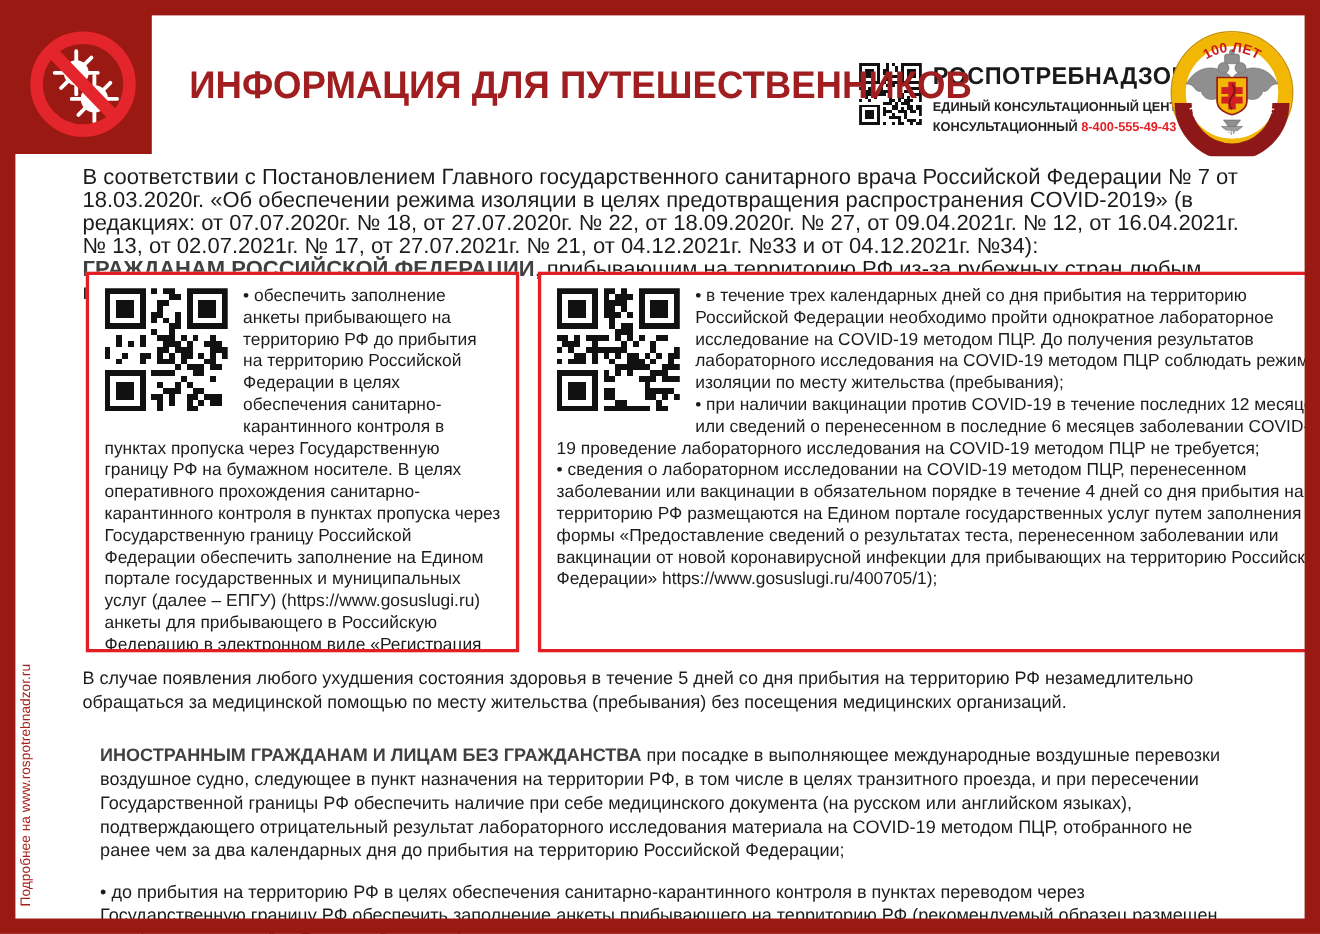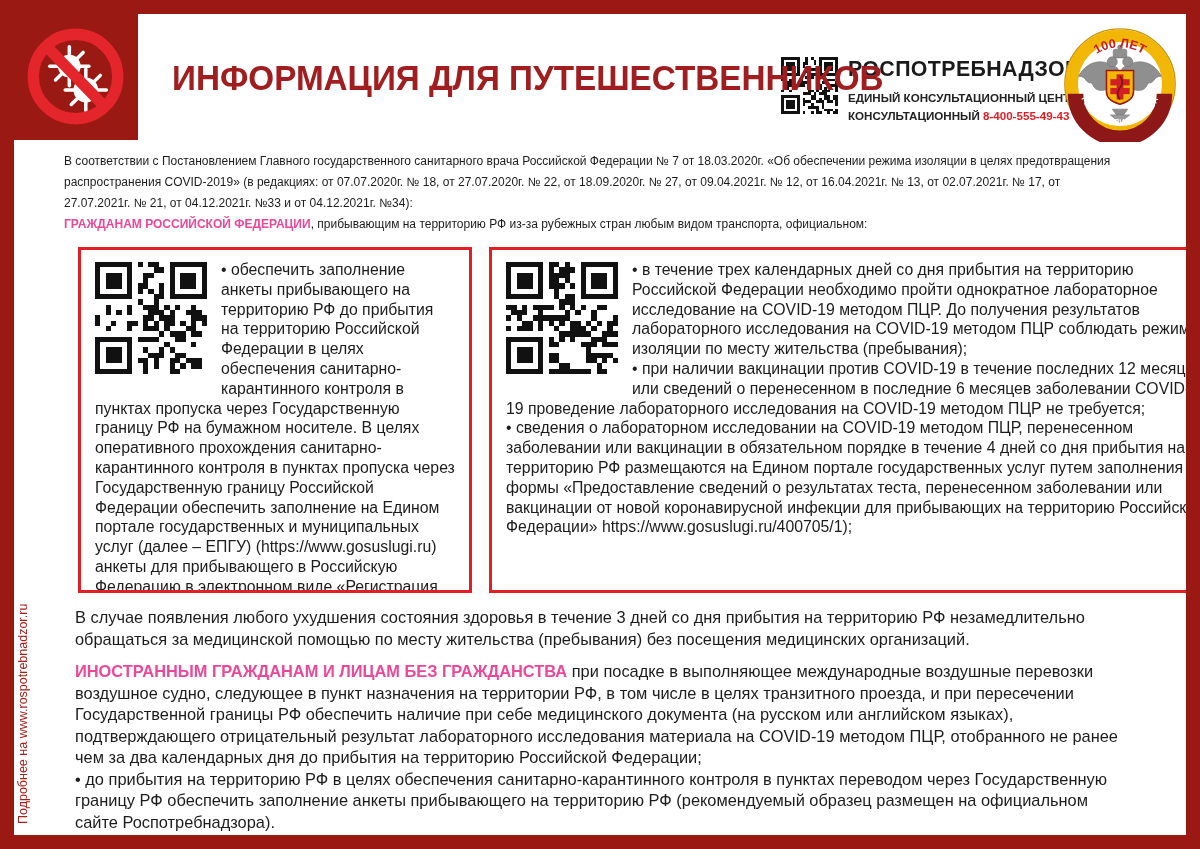--- a/index.html
+++ b/index.html
@@ -28,34 +28,34 @@
     letter-spacing:0;white-space:nowrap;transform:scaleX(.95);transform-origin:left center;z-index:2;
   }
   .qr{background:#fff;}
   .qr-header{position:absolute;left:781px;top:57px;width:57px;height:57px;}
   .org-block{position:absolute;left:848px;top:56px;width:215px;}
   .org-name{font-size:22px;font-weight:bold;color:#1a1a1a;letter-spacing:.4px;white-space:nowrap;transform:scaleX(.97);transform-origin:left center;}
   .org-sub{margin-top:7px;font-size:11.6px;font-weight:bold;color:#222;line-height:1.55;white-space:nowrap;}
   .org-sub .phone{color:var(--accent-red);}
   .emblem{position:absolute;left:1062px;top:26px;width:116px;height:116px;z-index:6;}
   
-  .intro{position:absolute;left:64px;top:151px;width:1058px;font-size:12px;line-height:21px;}
-  .red-bold{color:#ec4899;font-weight:bold;}
+  .intro{position:absolute;left:75px;top:151px;width:1058px;font-size:20px;line-height:21px;}
+  .red-bold{color:#404040;font-weight:bold;}
   
   .box{
     position:absolute;top:247px;height:346px;border:3px solid var(--accent-red);
     background:#fff;padding:10px 14px;font-size:15.8px;line-height:19.8px;overflow:hidden;
   }
   .box-left{left:78px;width:394px;}
   .box-right{left:489px;width:735px;}
   .qr-box{float:left;width:112px;height:112px;margin:2px 14px 6px 0;}
   .box p{margin:0;}
   .after-boxes{position:absolute;left:75px;top:607px;width:1058px;font-size:16.4px;line-height:21.5px;}
   .foreign{position:absolute;left:75px;top:661px;width:1060px;font-size:16.4px;line-height:21.5px;}
-  .foreign p{margin:0;}
+  .foreign p{margin:16px;}
   .side-note{
     position:absolute;left:16px;top:824px;transform:rotate(-90deg);transform-origin:0 0;
     white-space:nowrap;font-size:12.5px;color:#A8201C;z-index:6;
   }
 </style>
 </head>
 <body>
 
 <div class="poster">
   <div class="frame"></div>
@@ -537,21 +537,21 @@
           <rect x="0" y="14" width="7" height="7" fill="#111"></rect>
           <rect x="1" y="15" width="5" height="5" fill="#fff"></rect>
           <rect x="2" y="16" width="3" height="3" fill="#111"></rect>
         </svg></div>
     <p>• в течение трех календарных дней со дня прибытия на территорию Российской Федерации необходимо пройти однократное лабораторное исследование на COVID-19 методом ПЦР. До получения результатов лабораторного исследования на COVID-19 методом ПЦР соблюдать режим изоляции по месту жительства (пребывания);</p>
     <p>• при наличии вакцинации против COVID-19 в течение последних 12 месяцев или сведений о перенесенном в последние 6 месяцев заболевании COVID-19 проведение лабораторного исследования на COVID-19 методом ПЦР не требуется;</p>
     <p>• сведения о лабораторном исследовании на COVID-19 методом ПЦР, перенесенном заболевании или вакцинации в обязательном порядке в течение 4 дней со дня прибытия на территорию РФ размещаются на Едином портале государственных услуг путем заполнения формы «Предоставление сведений о результатах теста, перенесенном заболевании или вакцинации от новой коронавирусной инфекции для прибывающих на территорию Российской Федерации» https://www.gosuslugi.ru/400705/1);</p>
 
   </div>
 
-  <p class="after-boxes">В случае появления любого ухудшения состояния здоровья в течение 3 дней со дня прибытия на территорию РФ незамедлительно обращаться за медицинской помощью по месту жительства (пребывания) без посещения медицинских организаций.</p>
+  <p class="after-boxes">В случае появления любого ухудшения состояния здоровья в течение 5 дней со дня прибытия на территорию РФ незамедлительно обращаться за медицинской помощью по месту жительства (пребывания) без посещения медицинских организаций.</p>
 
   <div class="foreign">
     <p><span class="red-bold">ИНОСТРАННЫМ ГРАЖДАНАМ И ЛИЦАМ БЕЗ ГРАЖДАНСТВА</span><span> при посадке в выполняющее международные воздушные перевозки воздушное судно, следующее в пункт назначения на территории РФ, в том числе в целях транзитного проезда, и при пересечении Государственной границы РФ обеспечить наличие при себе медицинского документа (на русском или английском языках), подтверждающего отрицательный результат лабораторного исследования материала на COVID-19 методом ПЦР, отобранного не ранее чем за два календарных дня до прибытия на территорию Российской Федерации;</span></p>
     <p>• до прибытия на территорию РФ в целях обеспечения санитарно-карантинного контроля в пунктах переводом через Государственную границу РФ обеспечить заполнение анкеты прибывающего на территорию РФ (рекомендуемый образец размещен на официальном сайте Роспотребнадзора).</p>
     <p>• в случае невозможности представить медицинский документ на русском или английском языках допускается его представление на официальном языке государства регистрации организации, выдавшей такой медицинский документ, с переводом на русский язык, верность которого засвидетельствована консульским должностным лицом РФ.</p>
   </div>
 
   <div class="side-note">Подробнее на www.rospotrebnadzor.ru</div>
 </div>
 

